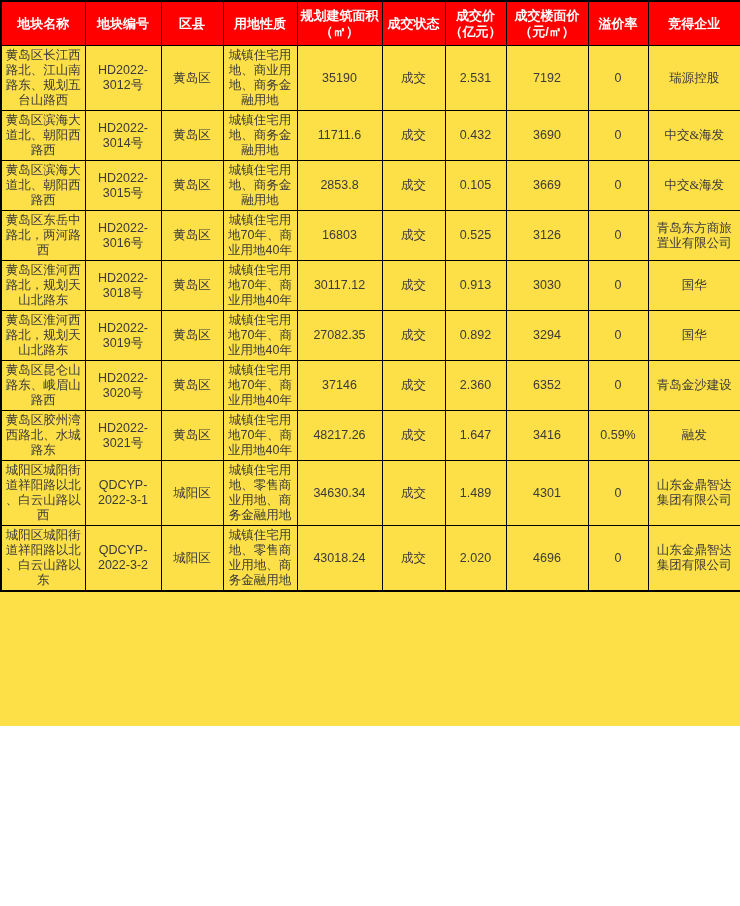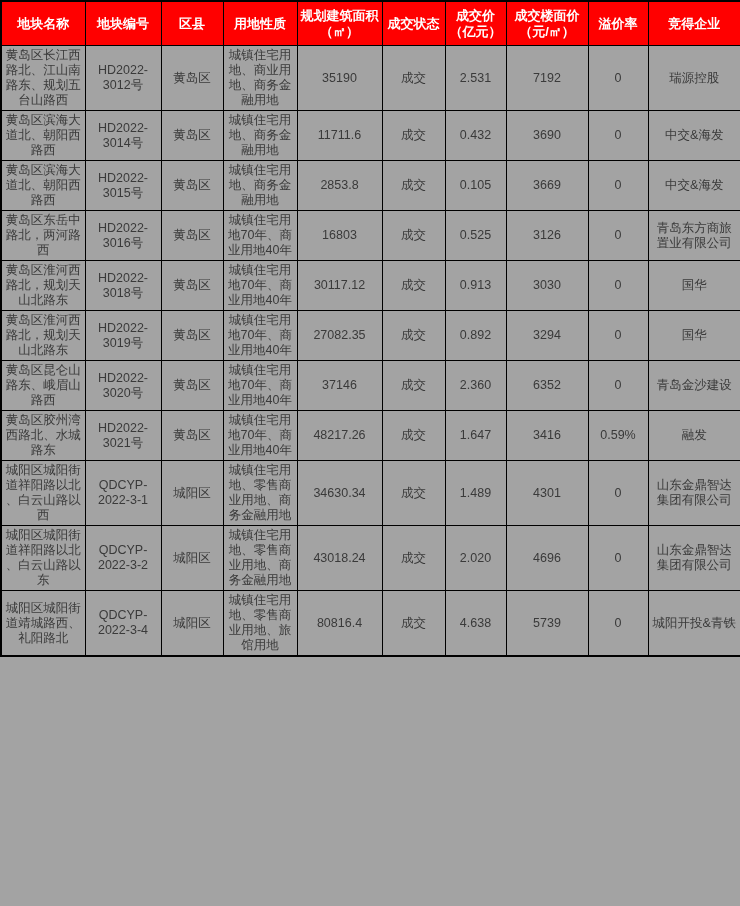--- a/index.html
+++ b/index.html
@@ -3,23 +3,23 @@
 <meta charset="utf-8">
 <style>
   html,body{margin:0;padding:0;background:#ffffff;}
   body{
     width:740px;
     font-family:"Liberation Sans","DejaVu Sans",sans-serif;
     -webkit-font-smoothing:antialiased;
   }
   .page{
     width:740px;
-    height:906px;
+    height:726px;
     overflow:hidden;
-    background:#a3a3a3;
+    background:#fde047;
   }
   table{
     width:740px;
     table-layout:fixed;
     border-collapse:collapse;
     border:2px solid #000000;
   }
   th,td{
     border:1px solid #000000;
     text-align:center;
@@ -40,21 +40,21 @@
     font-size:12.5px;
     line-height:15px;
     padding:2px 1px;
     color:#3a3a3a;
   }
   
   td.col-name, td.col-land_use, td.col-winner, td.col-district, td.col-status{
     word-break:break-all;
     line-break:anywhere;
   }
-  td.col-winner{ padding:2px 3px; }
+  td.col-winner{ padding:2px 3px;font-family:Liberation Serif, serif; }
   td.col-code{ word-break:normal;margin-top:44px; }
 </style>
 </head>
 <body>
 
 <div class="page">
   <table>
     <colgroup>
       <col style="width:84px">
         <col style="width:76px">
@@ -195,27 +195,15 @@
           <td class="col-code">QDCYP-2022-3-2</td>
           <td class="col-district">城阳区</td>
           <td class="col-land_use">城镇住宅用地、零售商业用地、商务金融用地</td>
           <td class="col-area">43018.24</td>
           <td class="col-status">成交</td>
           <td class="col-price">2.020</td>
           <td class="col-floor_price">4696</td>
           <td class="col-premium">0</td>
           <td class="col-winner">山东金鼎智达集团有限公司</td>
         </tr>
-        <tr>
-          <td class="col-name">城阳区城阳街道靖城路西、礼阳路北</td>
-          <td class="col-code">QDCYP-2022-3-4</td>
-          <td class="col-district">城阳区</td>
-          <td class="col-land_use">城镇住宅用地、零售商业用地、旅馆用地</td>
-          <td class="col-area">80816.4</td>
-          <td class="col-status">成交</td>
-          <td class="col-price">4.638</td>
-          <td class="col-floor_price">5739</td>
-          <td class="col-premium">0</td>
-          <td class="col-winner">城阳开投&amp;青铁</td>
-        </tr>
       </tbody>
   </table>
 </div>
 
 </body></html>

